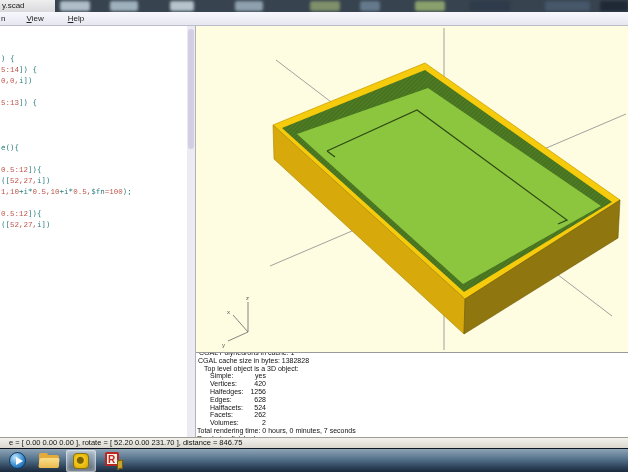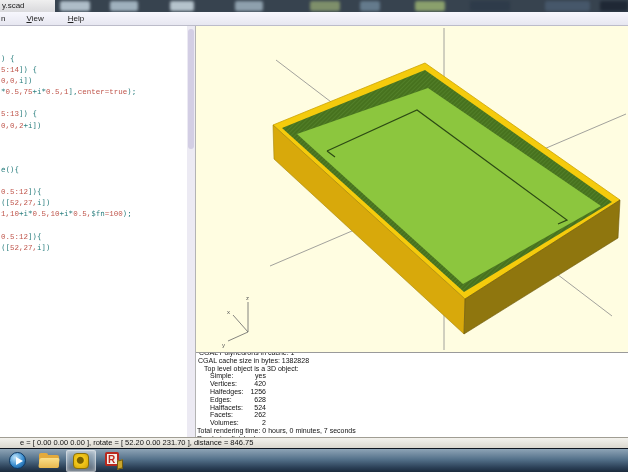--- a/index.html
+++ b/index.html
@@ -43,21 +43,21 @@
   .con-l1{padding-left:2px;}
   .con-l2{padding-left:8px;}
   .con-stat{padding-left:14px;}
   .st-l{display:inline-block;width:40px;}
   .st-v{display:inline-block;width:16px;text-align:right;}
   .con-tail{padding-left:1px;}
 
   
   .statusbar{position:absolute;left:0;top:437px;width:628px;height:11px;
              background:linear-gradient(#f3f2ed,#dbd8cf);border-top:1px solid #a09d93;
-             font-size:7.5px;line-height:10px;padding-left:20px;color:#111;}
+             font-size:7.5px;line-height:10px;padding-left:9px;color:#111;}
 
   
   .taskbar{position:absolute;left:0;top:448px;width:628px;height:24px;
            background:linear-gradient(#8ea4b6,#54718a 45%,#2c4158 80%,#1b2b3d);
            border-top:1px solid #0d1520;display:flex;align-items:center;}
   .tb-slot{width:30px;height:22px;display:flex;align-items:center;justify-content:center;margin-left:2px;border-radius:2px;}
   .tb-slot.active{background:rgba(255,255,255,.28);border:1px solid rgba(255,255,255,.5);
                   box-shadow:inset 0 0 4px rgba(255,255,255,.5);}
   .icon-media{width:17px;height:17px;border-radius:50%;
               background:radial-gradient(circle at 35% 30%,#bfe4fa,#3b8ed0 55%,#114b86);
@@ -100,24 +100,22 @@
   <div class="menubar">
     <span class="menu-item clip">n</span>
     <span class="menu-item" id="menu-view"><u>V</u>iew</span>
     <span class="menu-item" id="menu-help"><u>H</u>elp</span>
   </div>
 
   <div class="editor" id="code-lines">
       <div class="code-line"><span class="c-t">) {</span></div>
       <div class="code-line"><span class="c-r">5:14</span><span class="c-t">]) {</span></div>
       <div class="code-line"><span class="c-r">0,0,</span><span class="c-t">i])</span></div>
-      <div class="code-line"><span class="c-t">*</span><span class="c-r">0.5,75</span><span class="c-t">+i*</span><span class="c-r">0.5,1</span><span class="c-t">],</span><span class="c-r">center=true</span><span class="c-t">);</span></div>
       <div class="code-line">&nbsp;</div>
       <div class="code-line"><span class="c-r">5:13</span><span class="c-t">]) {</span></div>
-      <div class="code-line"><span class="c-r">0,0,2</span><span class="c-t">+i])</span></div>
       <div class="code-line">&nbsp;</div>
       <div class="code-line">&nbsp;</div>
       <div class="code-line">&nbsp;</div>
       <div class="code-line"><span class="c-t">e(){</span></div>
       <div class="code-line">&nbsp;</div>
       <div class="code-line"><span class="c-r">0.5:12</span><span class="c-t">]){</span></div>
       <div class="code-line"><span class="c-t">([</span><span class="c-r">52,27,</span><span class="c-t">i])</span></div>
       <div class="code-line"><span class="c-r">1,10</span><span class="c-t">+i*</span><span class="c-r">0.5,10</span><span class="c-t">+i*</span><span class="c-r">0.5,</span><span class="c-t">$fn</span><span class="c-r">=100</span><span class="c-t">);</span></div>
       <div class="code-line">&nbsp;</div>
       <div class="code-line"><span class="c-r">0.5:12</span><span class="c-t">]){</span></div>

